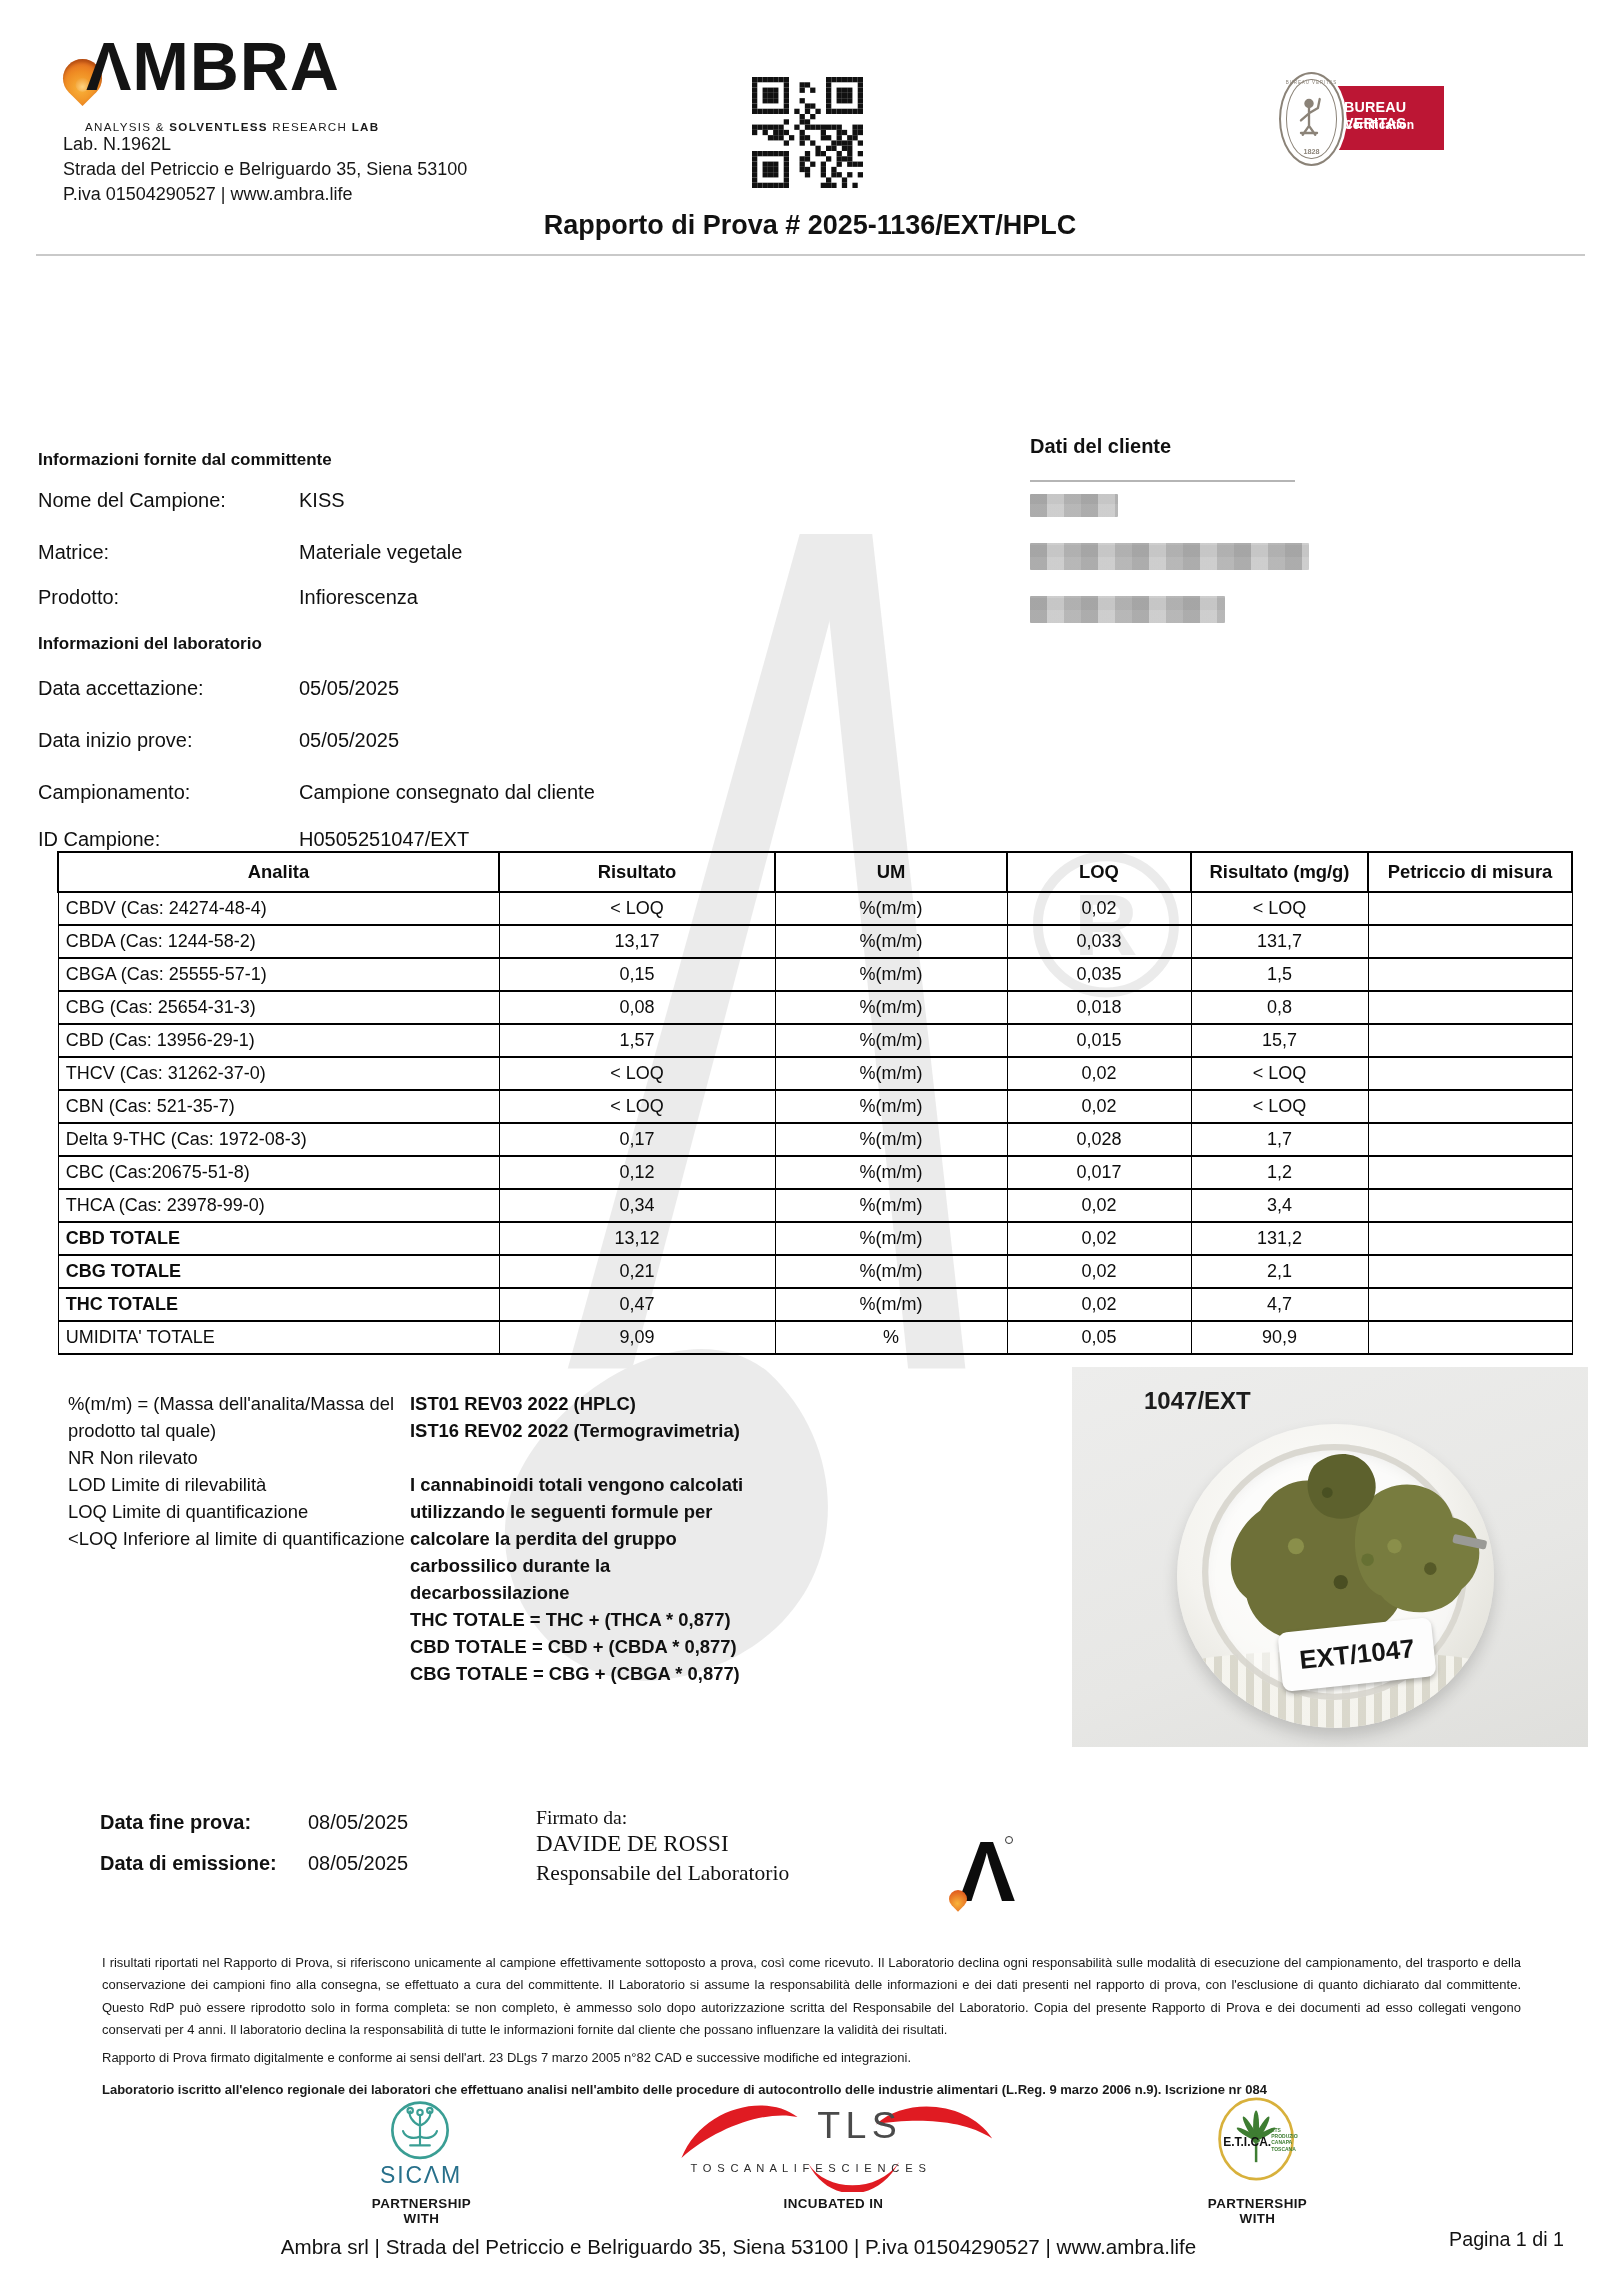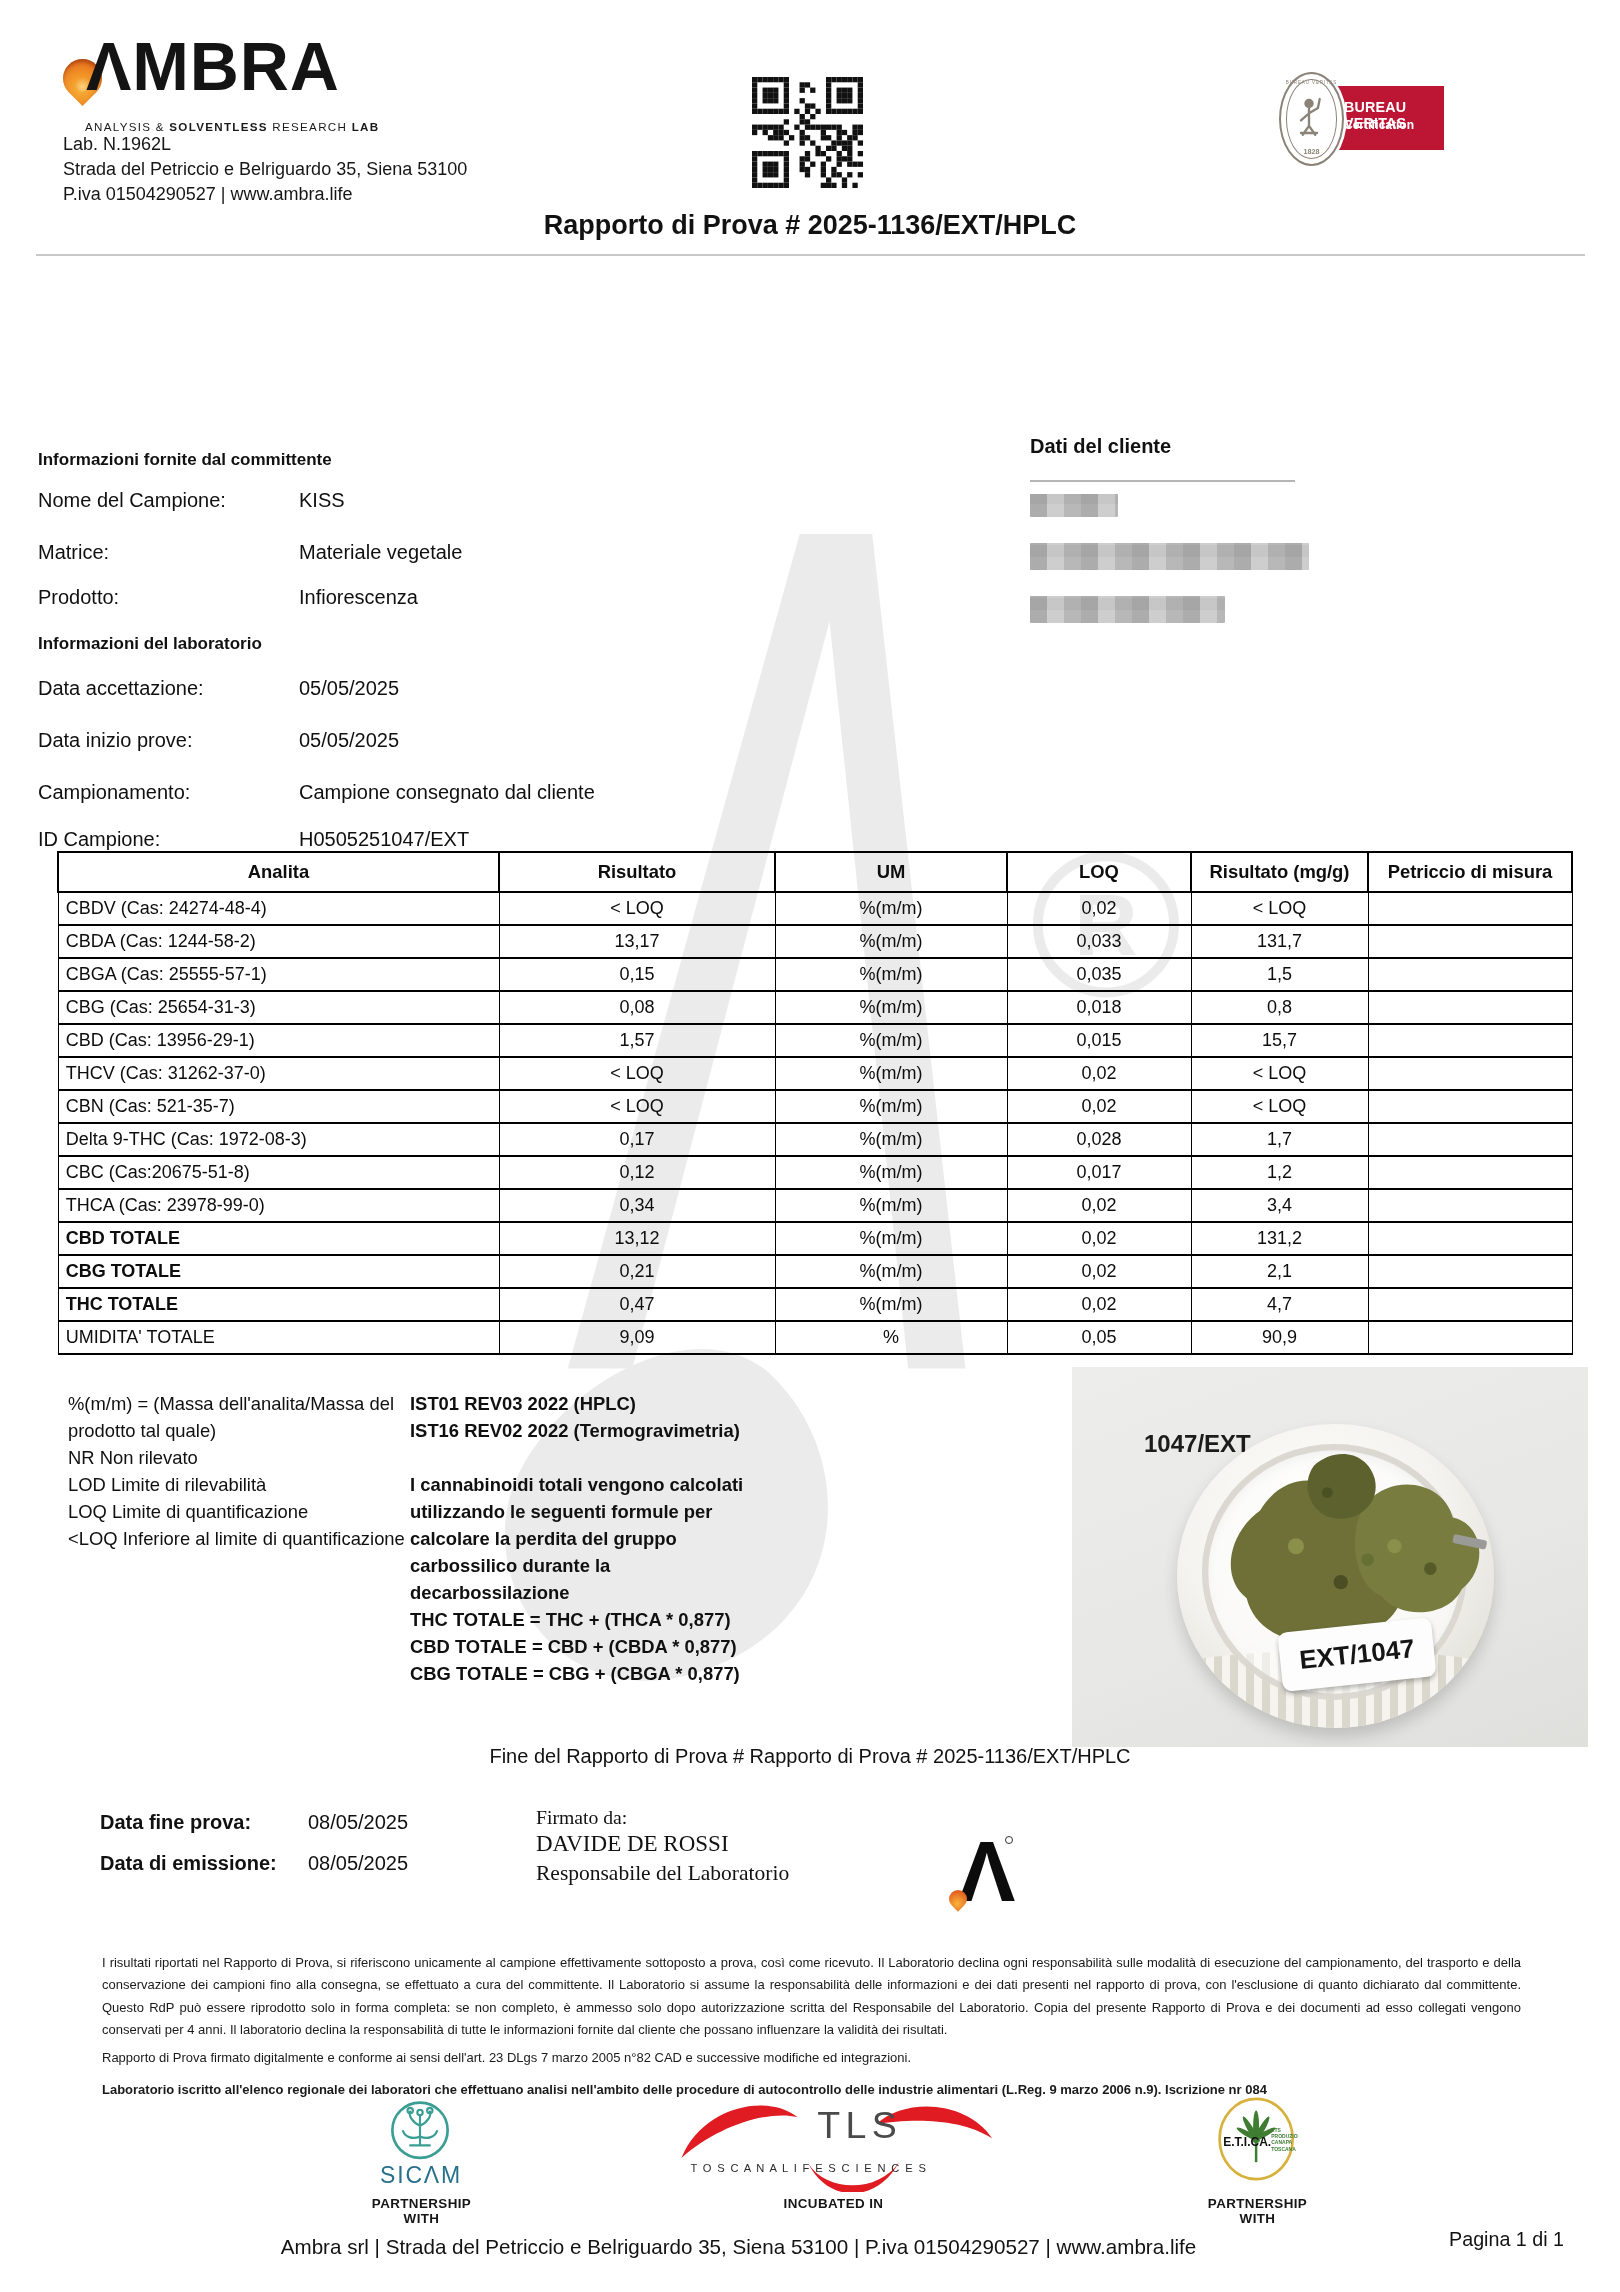--- a/index.html
+++ b/index.html
@@ -61,21 +61,21 @@
   table.res tr.total td.ca{font-weight:700;}
   col.c1{width:441px;}col.c2{width:276px;}col.c3{width:232px;}col.c4{width:184px;}col.c5{width:177px;}col.c6{width:204px;}
 
   
   .legend{position:absolute;left:68px;top:1390px;width:358px;font-size:18.4px;line-height:27px;white-space:pre-line;color:#101010;}
   .methods{position:absolute;left:410px;top:1390px;width:394px;font-size:18.4px;line-height:27px;white-space:pre-line;font-weight:700;color:#101010;}
 
   
   .photo{position:absolute;left:1072px;top:1367px;width:516px;height:380px;
      background:linear-gradient(160deg,#ededec 0%,#e7e7e5 60%,#dfdfdc 100%);overflow:hidden;}
-  .photo-label{position:absolute;left:72px;top:19.7px;font-size:24px;font-weight:600;color:#1c1c1c;margin-top:43px;}
+  .photo-label{position:absolute;left:72px;top:19.7px;font-size:24px;font-weight:600;color:#1c1c1c;}
   .jar{position:absolute;left:105px;top:57px;width:317px;height:304px;border-radius:50%;
      background:radial-gradient(circle at 42% 32%,#fdfdfb 0%,#f4f3ef 48%,#e4e3dc 78%,#cfcec6 100%);
      box-shadow:0 9px 16px rgba(0,0,0,.16);overflow:hidden;}
   .jar .ribs{position:absolute;left:5.4px;right:5.4px;bottom:0;height:77px;
      background:repeating-linear-gradient(90deg,#d9d7cb 0 8px,#f5f4ee 8px 16px);
      border-radius:50% 50% 50% 50% / 20% 20% 80% 80%;opacity:.95;}
   .jar .lip{position:absolute;left:25px;top:19.7px;width:265px;height:256px;border-radius:50%;
      background:rgba(255,255,255,.55);box-shadow:inset 0 0 0 6.3px rgba(214,212,203,.85), inset 0 5.4px 16px rgba(0,0,0,.08);}
   .buds{position:absolute;left:0;top:0;}
   .tag{position:absolute;left:208px;top:258px;width:154px;height:59px;background:#fdfdfd;border-radius:9px;
@@ -552,21 +552,20 @@
         <circle cx="400" cy="225" r="7" fill="#565a28"></circle>
       <circle cx="285" cy="140" r="6" fill="#495022"></circle>
         <circle cx="330" cy="215" r="7" fill="#667033"></circle>
       <rect x="425" y="190" width="38" height="10" rx="3" transform="rotate(12 444 195)" fill="#9a9a96"></rect>
     </svg>
     <div class="tag">
         <span>EXT/1047</span>
       </div>
   </div>
 
-  <div class="fine">Fine del Rapporto di Prova # Rapporto di Prova # 2025-1136/EXT/HPLC</div>
 
   <div class="date-label" style="top:1811px">Data fine prova:</div>
   <div class="date-value" style="top:1811px">08/05/2025</div>
   <div class="date-label" style="top:1852px">Data di emissione:</div>
   <div class="date-value" style="top:1852px">08/05/2025</div>
 
   <div class="sig" style="top:1806px;font-size:19.7px">Firmato da:</div>
   <div class="sig" style="top:1831px;font-size:23px">DAVIDE DE ROSSI</div>
   <div class="sig" style="top:1861px;font-size:21.5px">Responsabile del Laboratorio</div>
 

